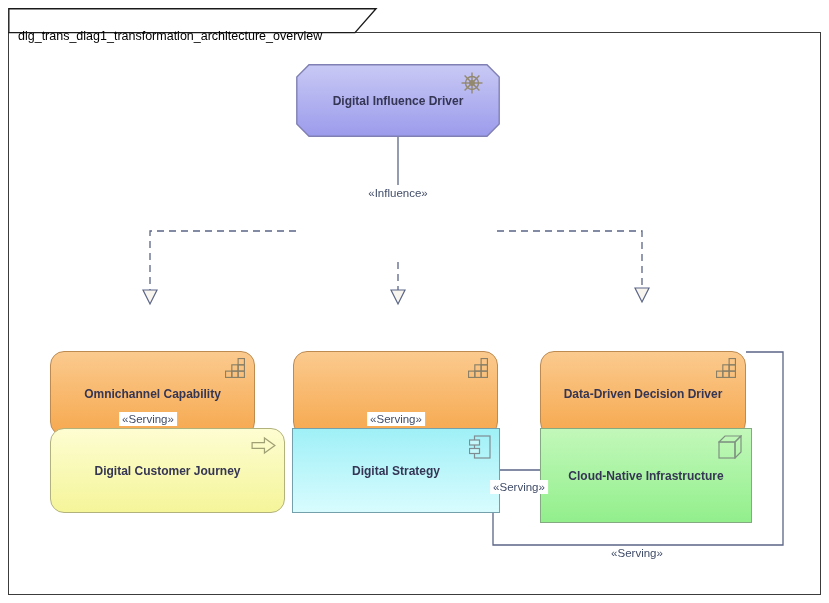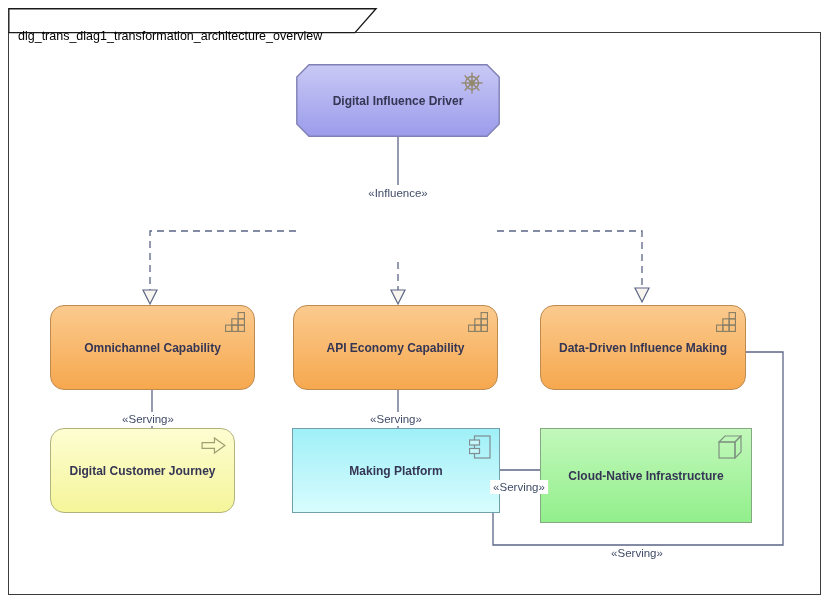--- a/index.html
+++ b/index.html
@@ -22,21 +22,21 @@
     position:absolute;z-index:2;display:flex;align-items:center;justify-content:center;
     box-sizing:border-box;
   }
   .node .lbl{
     font-size:12px;font-weight:bold;color:var(--element-text);
     text-align:center;padding:0 8px;position:relative;z-index:2;
   }
   .rounded{border:1.4px solid;border-radius:14px;}
   .squared{border:1.4px solid;}
   .cap{border-color:var(--capability-border);
-    background:linear-gradient(180deg,var(--capability-fill-top),var(--capability-fill-bottom));}
+    background:linear-gradient(180deg,var(--capability-fill-top),var(--capability-fill-bottom));margin-top:46px;}
   .journey{border-color:var(--journey-border);
     background:linear-gradient(180deg,var(--journey-fill-top),var(--journey-fill-bottom));}
   .platform{border-color:var(--platform-border);
     background:linear-gradient(180deg,var(--platform-fill-top),var(--platform-fill-bottom));}
   .infra{border-color:var(--infra-border);
     background:linear-gradient(180deg,var(--infra-fill-top),var(--infra-fill-bottom));}
   .octagon{background:transparent;border:none;}
   .octagon > svg.shape{position:absolute;left:0;top:0;z-index:0;}
   .corner-icon{position:absolute;z-index:3;}
   .rel-label{
@@ -133,51 +133,50 @@
     <svg class="corner-icon" style="right:8px;top:6px;" width="21" height="21" viewBox="0 0 20 20">
       <g fill="none" stroke="#8a8068" stroke-width="1.1">
         <rect x="12.5" y="0.5" width="6" height="6"></rect>
         <rect x="6.5" y="6.5" width="6" height="6"></rect>
           <rect x="12.5" y="6.5" width="6" height="6"></rect>
         <rect x="0.5" y="12.5" width="6" height="6"></rect>
           <rect x="6.5" y="12.5" width="6" height="6"></rect>
           <rect x="12.5" y="12.5" width="6" height="6"></rect>
       </g>
     </svg>
-    <span class="lbl">API Economy Capability</span>
   </div>
 
   <div class="node rounded cap" style="left:540px;top:305px;width:206px;height:85px;">
     <svg class="corner-icon" style="right:8px;top:6px;" width="21" height="21" viewBox="0 0 20 20">
       <g fill="none" stroke="#8a8068" stroke-width="1.1">
         <rect x="12.5" y="0.5" width="6" height="6"></rect>
         <rect x="6.5" y="6.5" width="6" height="6"></rect>
           <rect x="12.5" y="6.5" width="6" height="6"></rect>
         <rect x="0.5" y="12.5" width="6" height="6"></rect>
           <rect x="6.5" y="12.5" width="6" height="6"></rect>
           <rect x="12.5" y="12.5" width="6" height="6"></rect>
       </g>
     </svg>
-    <span class="lbl">Data-Driven Influence Making</span>
+    <span class="lbl">Data-Driven Decision Driver</span>
   </div>
 
-  <div class="node rounded journey" style="left:50px;top:428px;width:185px;height:85px;">
+  <div class="node rounded journey" style="left:50px;top:428px;width:235px;height:85px;">
     <svg class="corner-icon" style="right:8px;top:7px;" width="25" height="19" viewBox="0 0 26 20">
       <path d="M1,7 L14,7 L14,2 L25,10 L14,18 L14,13 L1,13 Z" fill="none" stroke="#a0a075" stroke-width="1.3"></path>
     </svg>
     <span class="lbl">Digital Customer Journey</span>
   </div>
 
   <div class="node squared platform" style="left:292px;top:428px;width:208px;height:85px;">
     <svg class="corner-icon" style="right:8px;top:6px;" width="22" height="24" viewBox="0 0 22 24">
       <rect x="5.5" y="1" width="15.5" height="22" fill="none" stroke="#7f8c92" stroke-width="1.2"></rect>
       <rect x="0.5" y="5" width="10" height="5" fill="#c5f8fb" stroke="#7f8c92" stroke-width="1.2"></rect>
       <rect x="0.5" y="13.5" width="10" height="5" fill="#c5f8fb" stroke="#7f8c92" stroke-width="1.2"></rect>
     </svg>
-    <span class="lbl">Making Platform</span>
+    <span class="lbl">Digital Strategy</span>
   </div>
 
   <div class="node squared infra" style="left:540px;top:428px;width:212px;height:95px;">
     <svg class="corner-icon" style="right:9px;top:6px;" width="24" height="24" viewBox="0 0 24 24">
       <g fill="none" stroke="#7f9282" stroke-width="1.2">
         <rect x="1" y="7" width="16" height="16"></rect>
         <polygon points="1,7 7,1 23,1 17,7"></polygon>
         <polygon points="17,7 23,1 23,17 17,23"></polygon>
       </g>
     </svg>

